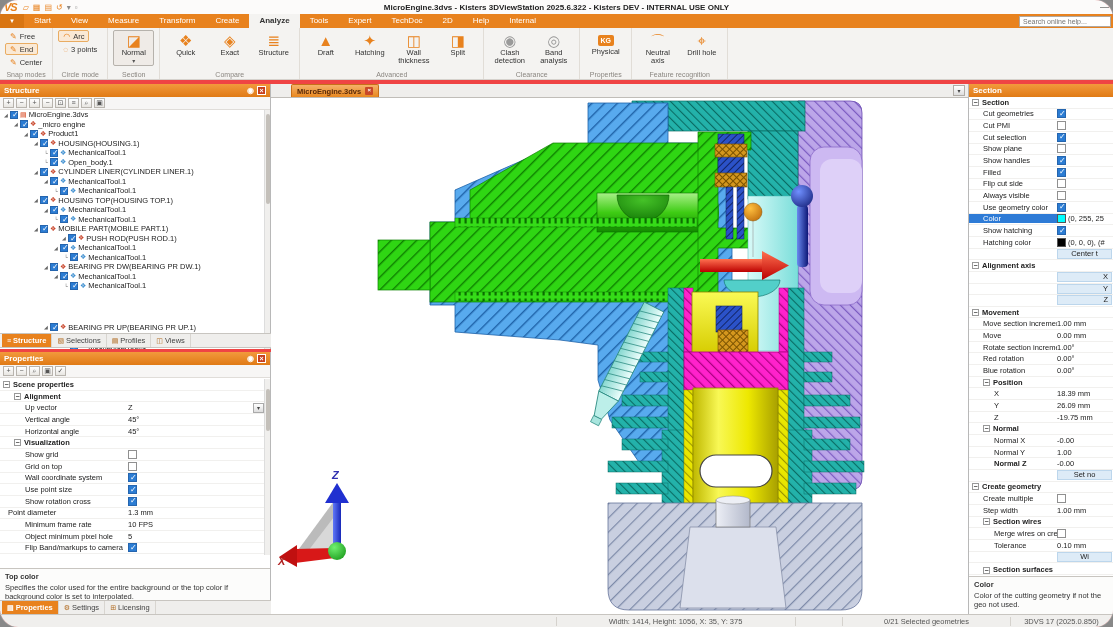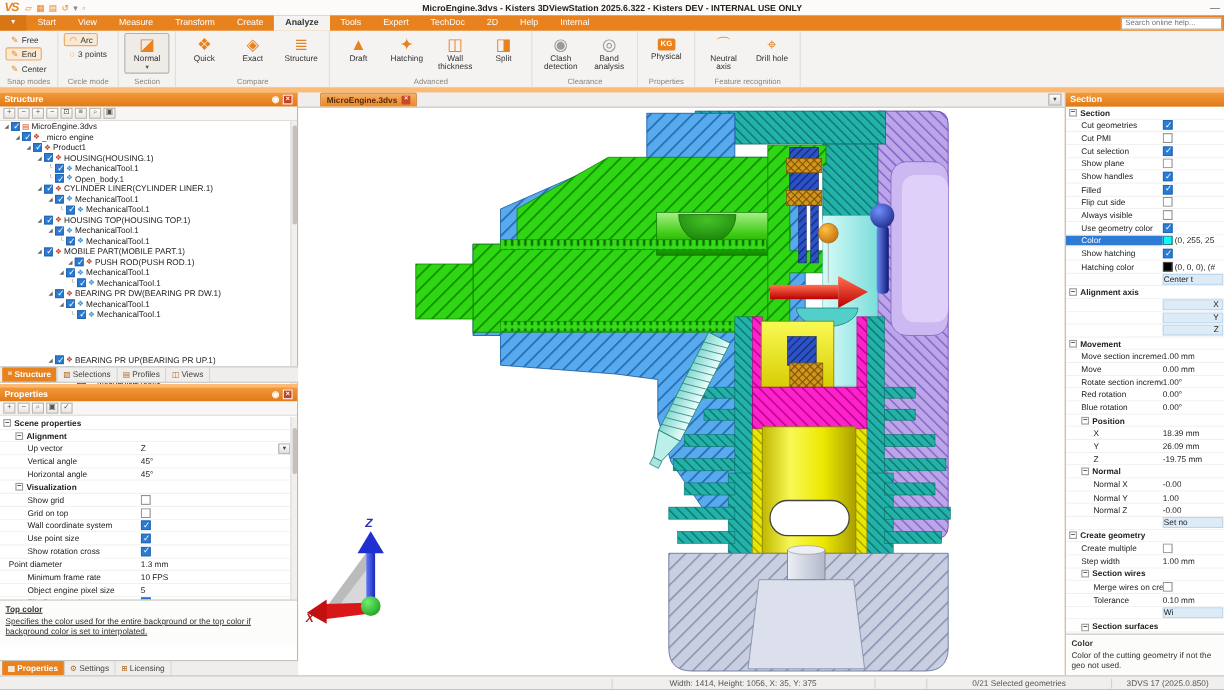--- a/index.html
+++ b/index.html
@@ -1,18 +1,18 @@
 <!DOCTYPE html>
 <html><head>
 <meta charset="utf-8">
 <style>
   html,body{margin:0;padding:0;background:#888;}
   *{box-sizing:border-box;}
-  #app{position:relative;width:1113px;height:627px;background:#fdba74;overflow:hidden;
-       font-family:"Liberation Sans",sans-serif;font-size:8px;color:#222;outline:1px solid #9A9A9A;}
+  #app{position:relative;width:1113px;height:627px;background:#ef4444;overflow:hidden;
+       font-family:"Liberation Sans",sans-serif;font-size:8px;color:#222;outline:1px solid #9A9A9A;border-radius:18px;}
   
   #titlebar{position:absolute;left:0;top:0;width:1113px;height:14px;background:#FCFBFA;display:flex;align-items:center;padding:0 4px;}
   .vslogo{font-weight:900;font-style:italic;font-size:11px;color:#E8821E;letter-spacing:-1px;margin-right:6px;}
   .qicon{font-size:8px;color:#E8821E;margin-right:4px;}
   .qicon.gray{color:#8A8A8A;}
   #wtitle{position:absolute;left:0;right:0;text-align:center;font-weight:bold;font-size:8px;color:#222;pointer-events:none;}
   #minbtn{margin-left:auto;color:#555;font-size:9px;z-index:2;}
   
   #menubar{position:absolute;left:0;top:14px;width:1113px;height:14px;background:#E8821E;display:flex;align-items:stretch;}
   .mcaret{width:24px;background:#D97512;color:#fff;font-size:7px;text-align:center;line-height:14px;}
@@ -62,21 +62,21 @@
   .ptico{font-size:7px;color:#B06A20;}
   .ptab.on .ptico{color:#fff;}
   
   #proppanel{position:absolute;left:0;top:352px;width:271px;height:248px;background:#fff;border-right:1px solid #B8B8B8;}
   #propgrid{position:absolute;left:0;top:27px;right:6px;height:176px;overflow:hidden;}
   .prow{display:flex;align-items:center;height:11.7px;border-bottom:1px solid #F1F0EE;background:#fff;font-size:7.5px;overflow:hidden;}
   .prow.group{font-weight:bold;}
   .plabel{flex:0 0 auto;overflow:hidden;white-space:nowrap;}
   .pval{flex:1;display:flex;align-items:center;gap:2px;overflow:hidden;white-space:nowrap;}
   .pvt{overflow:hidden;}
-  .pbtn{flex:1;background:#DDEBF7;border:1px solid #BCD6EC;text-align:left;height:10px;line-height:8px;margin-right:1px;overflow:hidden;}
+  .pbtn{flex:1;background:#DDEBF7;border:1px solid #BCD6EC;text-align:center;height:10px;line-height:8px;margin-right:1px;overflow:hidden;}
   .prow.axis .pbtn{text-align:right;padding-right:3px;}
   .prow.sel .plabel{background:#2E7BD6;color:#fff;}
   .cb{width:9px;height:9px;border:1px solid #909090;background:#fff;display:inline-block;position:relative;flex:0 0 auto;}
   .cb.on{background:#2B7CD3;border-color:#2565AE;}
   .cb.on::after{content:"✓";color:#fff;font-size:8px;position:absolute;left:1px;top:-1.5px;}
   .swatch{width:9px;height:9px;border:1px solid #555;display:inline-block;flex:0 0 auto;}
   .gexp{width:7px;height:7px;border:1px solid #999;line-height:5px;font-size:7px;text-align:center;margin-right:3px;background:#fff;flex:0 0 auto;color:#444;}
   .selcaret{margin-left:auto;width:11px;height:10px;border:1px solid #AAA;background:linear-gradient(#FFF,#DDD);text-align:center;line-height:9px;font-size:6px;color:#444;flex:0 0 auto;}
   .infobox{position:absolute;left:0;right:0;border-top:1px solid #C8C5C0;background:#FCFCFB;padding:3px 5px;font-size:7.5px;color:#333;}
   .infotitle{font-weight:bold;margin-bottom:2px;}
@@ -511,36 +511,36 @@
             <span class="pvt">1.3 mm</span>
           </span>
         </div>
         <div class="prow">
           <span class="plabel" style="width: 128px; padding-left: 25px;">Minimum frame rate</span>
           <span class="pval">
             <span class="pvt">10 FPS</span>
           </span>
         </div>
         <div class="prow">
-          <span class="plabel" style="width: 128px; padding-left: 25px;">Object engine pixel size</span>
+          <span class="plabel" style="width: 128px; padding-left: 25px;">Object minimum pixel hole</span>
           <span class="pval">
             <span class="pvt">5</span>
           </span>
         </div>
         <div class="prow">
           <span class="plabel" style="width: 128px; padding-left: 25px;">Flip Band/markups to camera</span>
           <span class="pval">
             <span class="cb on"></span>
           </span>
         </div>
       </div>
     <div class="vscroll" style="top:27px;bottom:45px;">
         <div class="vthumb" style="top:10px;height:42px;"></div>
       </div>
-    <div class="infobox" style="top:193px;height:43px;text-decoration:underline;">
+    <div class="infobox" style="top:216px;height:43px;">
       <div class="infotitle">Top color</div>
       <div>Specifies the color used for the entire background or the top color if background color is set to interpolated.</div>
     </div>
   </div>
   <div class="ptabrow" style="top:600px;" id="proptabs">
       <span class="ptab on">
         <span class="ptico">▤</span>
         <span>Properties</span>
       </span>
       <span class="ptab">
@@ -938,21 +938,21 @@
             <span class="pvt">-0.00</span>
           </span>
         </div>
         <div class="prow">
           <span class="plabel" style="width: 88px; padding-left: 25px;">Normal Y</span>
           <span class="pval">
             <span class="pvt">1.00</span>
           </span>
         </div>
         <div class="prow">
-          <span class="plabel" style="width: 88px; padding-left: 25px;">Normal Z</span>
+          <span class="plabel" style="width: 88px; padding-left: 25px; font-weight: bold;">Normal Z</span>
           <span class="pval">
             <span class="pvt">-0.00</span>
           </span>
         </div>
         <div class="prow btn">
           <span class="plabel" style="width: 88px;"></span>
           <span class="pbtn">Set no</span>
         </div>
         <div class="prow group" style="padding-left: 3px;">
           <span class="gexp">−</span>

